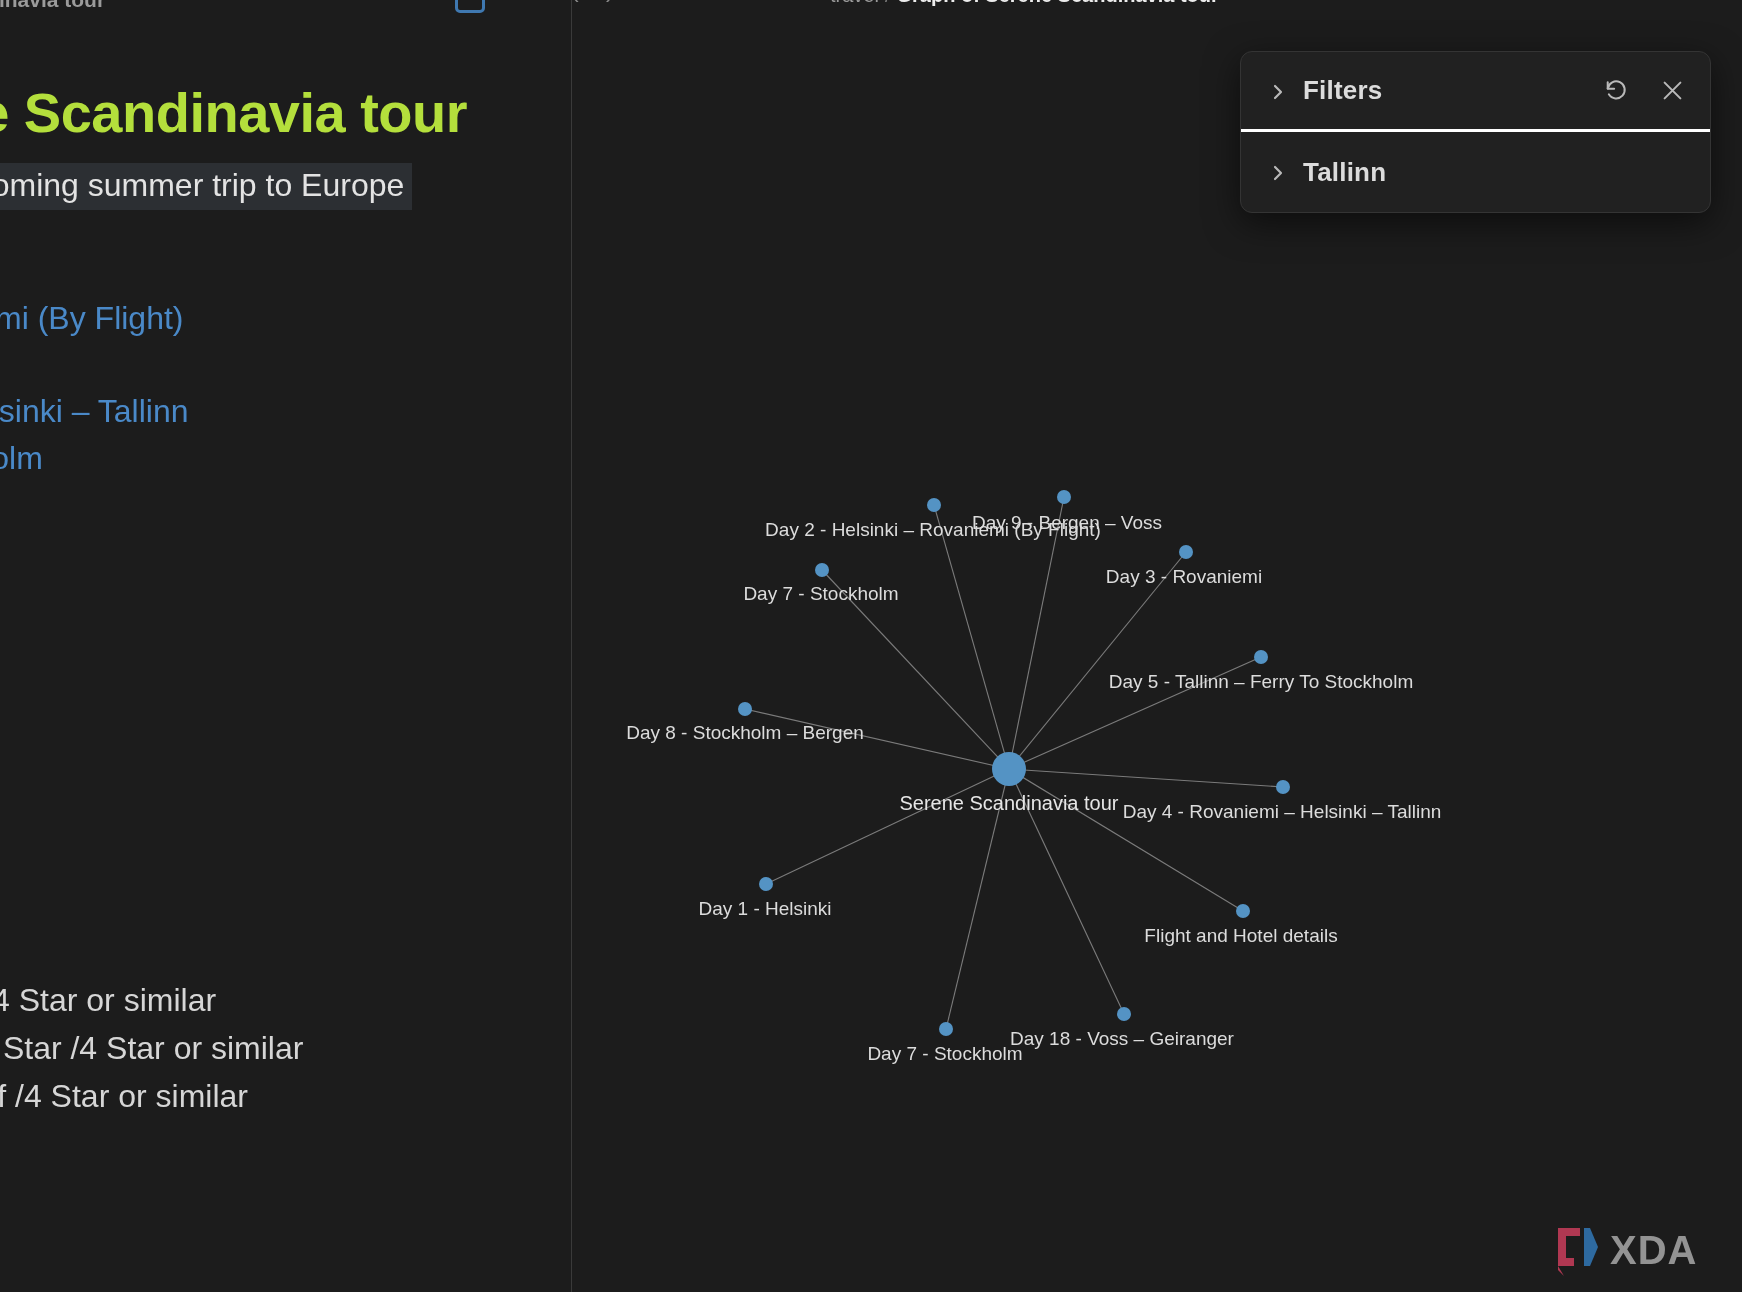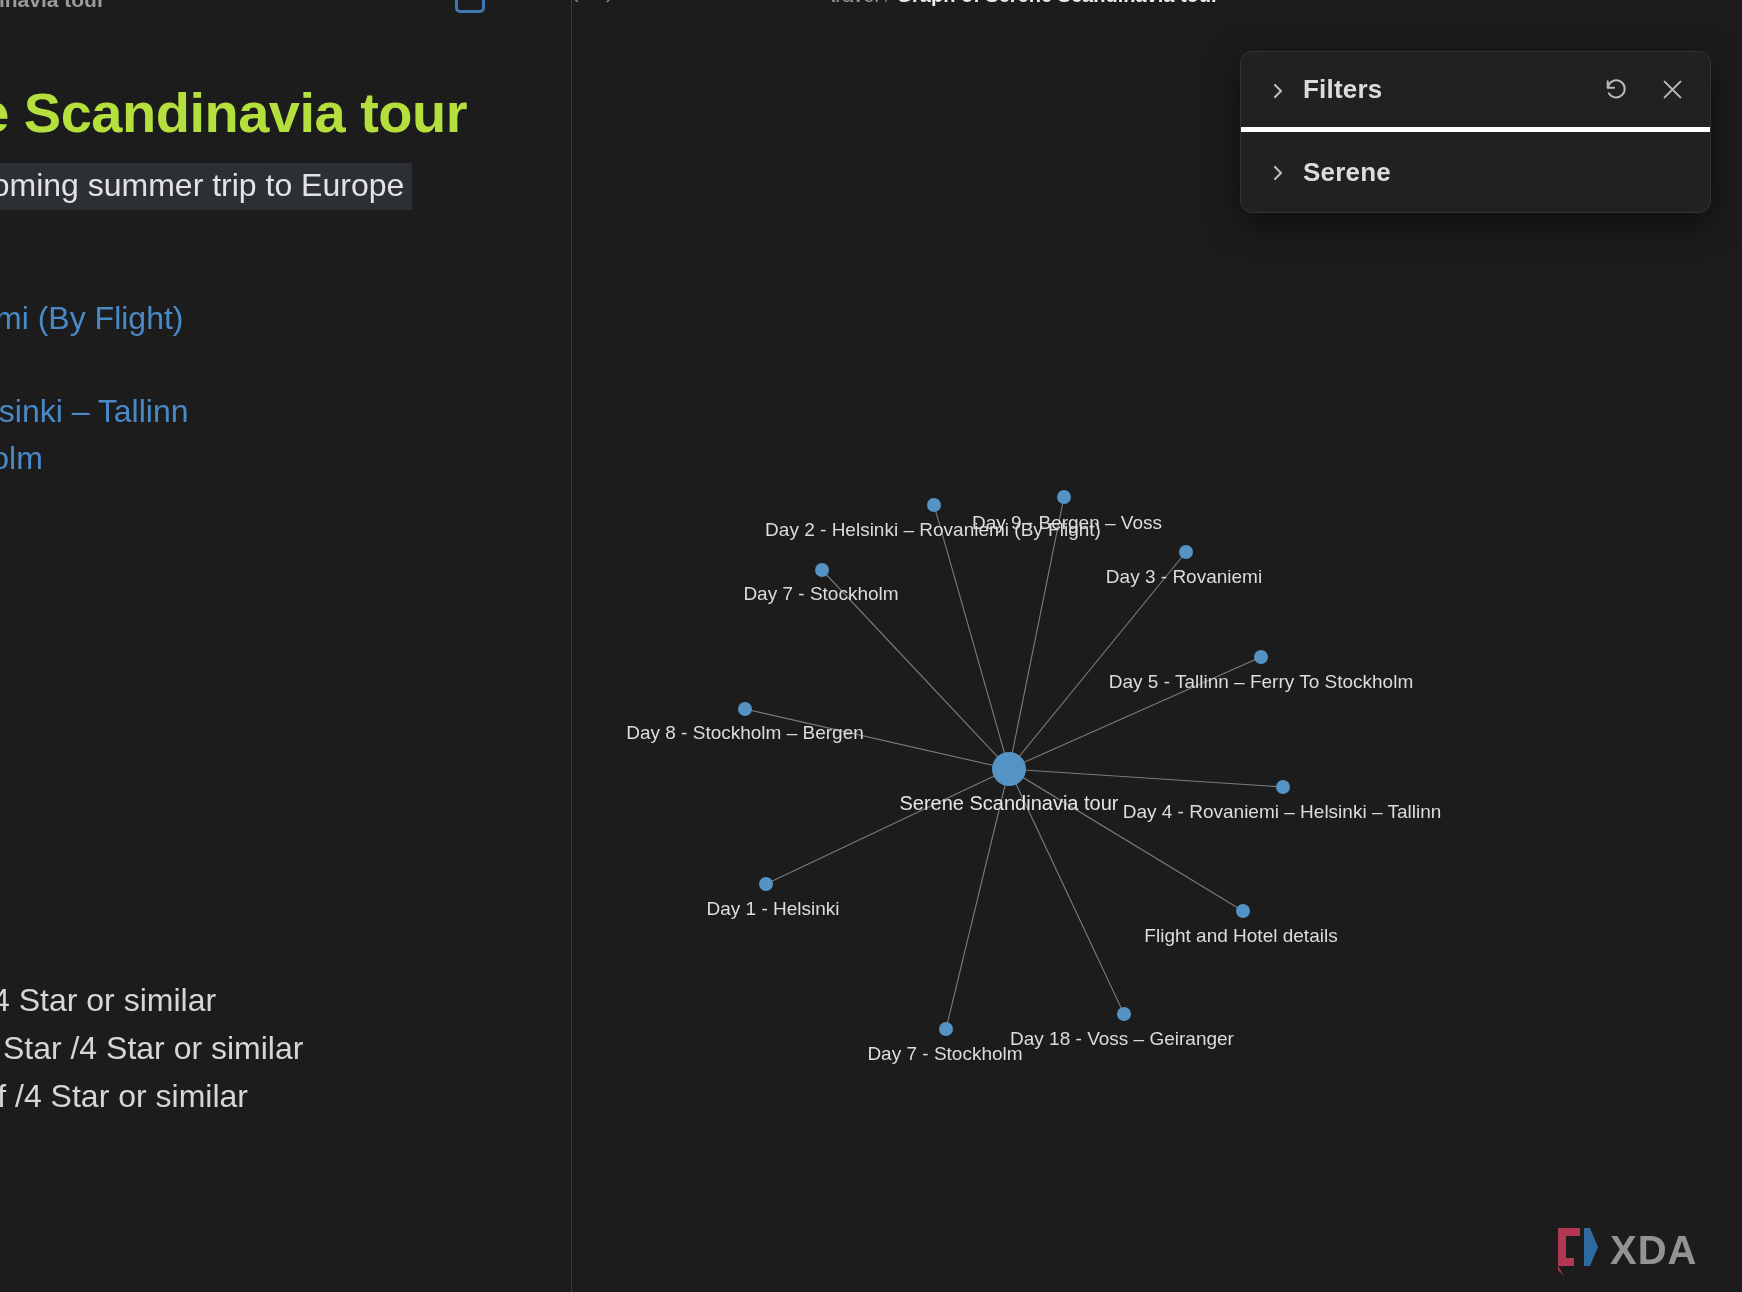--- a/index.html
+++ b/index.html
@@ -78,21 +78,21 @@
 
   
   #controls-panel {
     position: absolute; left: 1240px; top: 51px; width: 471px;
     background: #212121; border: 1px solid #343434; border-radius: 12px;
     box-shadow: 0 10px 34px rgba(0,0,0,0.55); overflow: hidden;
   }
   .panel-row {
     position: relative; display: flex; align-items: center;
     height: 80px; padding: 0 22px 0 28px;
-    border-bottom: 5px solid #ffffff;
+    border-bottom: 3px solid #ffffff;
     cursor: pointer;
   }
   .panel-row:last-child { border-bottom: none; }
   .chevron-icon {
     width: 18px; height: 18px; margin-right: 16px; flex: 0 0 auto;
     display: inline-block; position: relative; top: 1px;
   }
   .chevron-icon svg { display: block; }
   .panel-row-label {
     font-size: 26px; font-weight: 700; color: #dcdcdc; letter-spacing: 0.2px;
@@ -179,21 +179,21 @@
         </g>
     </svg>
     <div id="labels-layer">
         <div class="node-label" style="left: 361px; top: 505px;">Day 2 - Helsinki – Rovaniemi (By Flight)</div>
         <div class="node-label" style="left: 495px; top: 498px;">Day 9 - Bergen – Voss</div>
         <div class="node-label" style="left: 612px; top: 552px;">Day 3 - Rovaniemi</div>
         <div class="node-label" style="left: 249px; top: 569px;">Day 7 - Stockholm</div>
         <div class="node-label" style="left: 689px; top: 657px;">Day 5 - Tallinn – Ferry To Stockholm</div>
         <div class="node-label" style="left: 173px; top: 708px;">Day 8 - Stockholm – Bergen</div>
         <div class="node-label" style="left: 710px; top: 787px;">Day 4 - Rovaniemi – Helsinki – Tallinn</div>
-        <div class="node-label" style="left: 193px; top: 884px; margin-left: 8px;">Day 1 - Helsinki</div>
+        <div class="node-label" style="left: 193px; top: 884px;">Day 1 - Helsinki</div>
         <div class="node-label" style="left: 669px; top: 911px;">Flight and Hotel details</div>
         <div class="node-label" style="left: 550px; top: 1014px;">Day 18 - Voss – Geiranger</div>
         <div class="node-label" style="left: 373px; top: 1029px;">Day 7 - Stockholm</div>
         <div class="node-label center-label" style="left: 437px; top: 778px;">Serene Scandinavia tour</div>
       </div>
   </div>
 
   <div id="controls-panel">
 
     <div class="panel-row">
@@ -218,21 +218,21 @@
       </span>
     </div>
 
 
     <div class="panel-row">
       <span class="chevron-icon">
         <svg width="18" height="18" viewBox="0 0 18 18">
             <path d="M6 3 L12 9 L6 15" fill="none" stroke="#b9b9b9" stroke-width="2.2" stroke-linecap="round" stroke-linejoin="round"></path>
           </svg>
       </span>
-      <span class="panel-row-label">Serene</span>
+      <span class="panel-row-label">Tallinn</span>
     </div>
 
   </div>
 
   <div id="xda-logo">
     <svg width="168" height="52" viewBox="0 0 168 52">
       <path d="M4 4 H26 V12 H12 V34 H20 V42 L4 42 L10 52 L4 46 Z" fill="#b83a55"></path>
       <path d="M34 4 H30 V42 H34 L42 23 Z" fill="#2f6fa8"></path>
       <path d="M30 4 H36 L44 23 L36 42 H30 V4 Z" fill="#2f6fa8"></path>
       <text x="56" y="40" font-family="Liberation Sans, sans-serif" font-size="40" font-weight="700" fill="#9a9a9a" letter-spacing="1">XDA</text>

